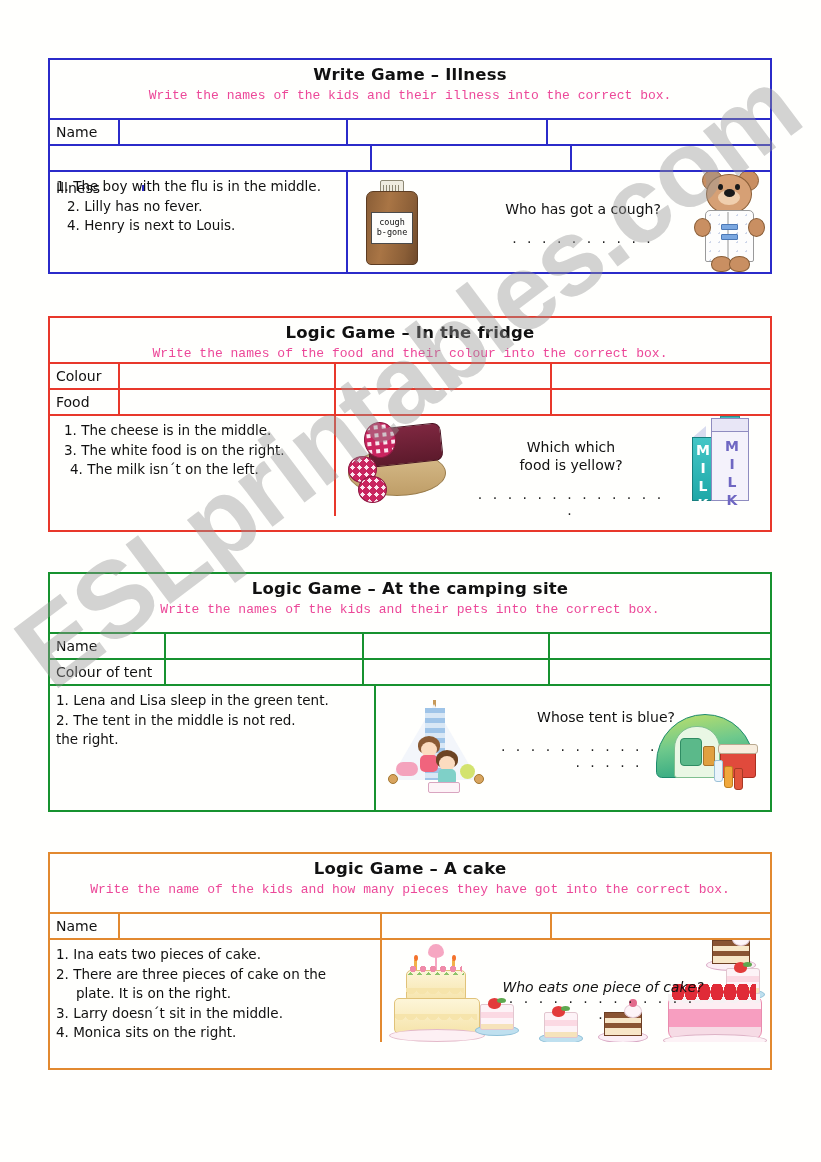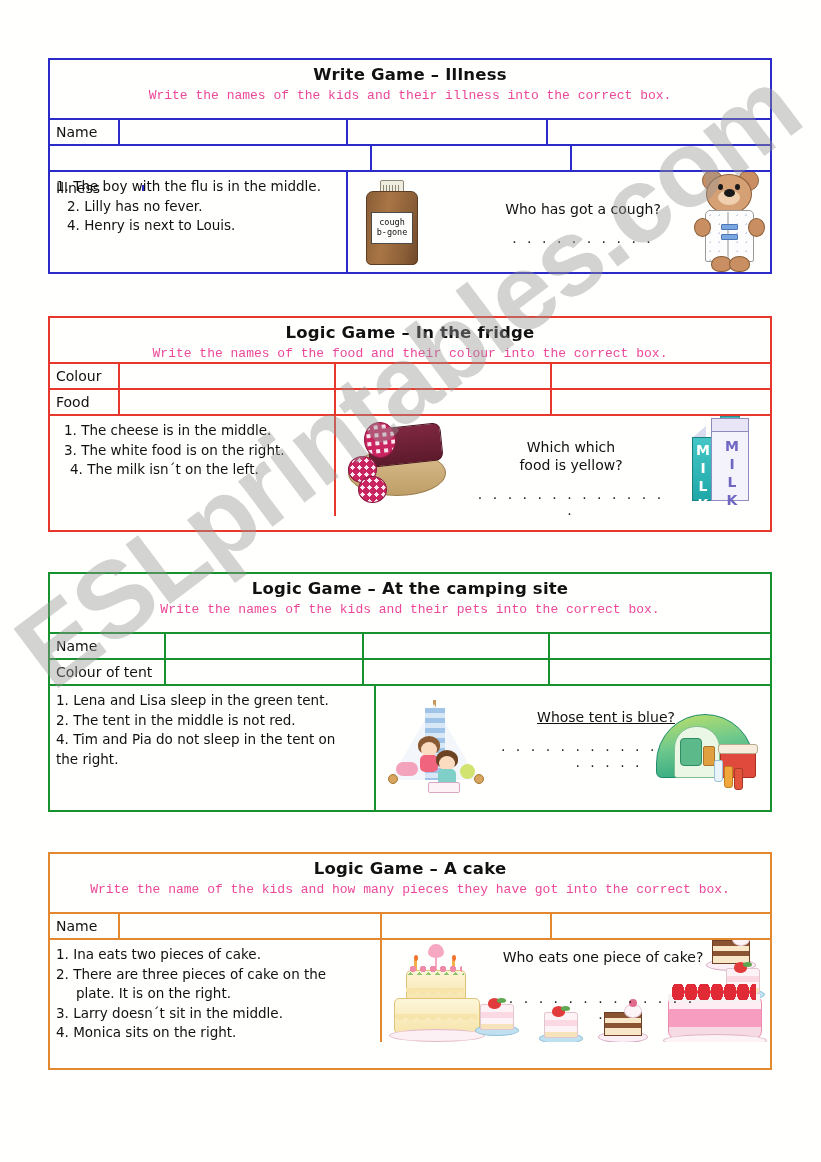--- a/index.html
+++ b/index.html
@@ -469,21 +469,20 @@
       <div class="grid-cell cell-label" style="width:116px; border-right-color:#17922f;">Colour of tent</div>
       <div class="grid-cell cell-blank" style="width:198px; flex:0 0 198px; border-right-color:#17922f;"></div>
       <div class="grid-cell cell-blank" style="width:186px; flex:0 0 186px; border-right-color:#17922f;"></div>
       <div class="grid-cell cell-blank last"></div>
     </div>
 
     <div class="body-row" style="height:124px;">
       <div class="clues" style="width:326px; flex:0 0 326px; border-right-color:#17922f;">
         <div class="clue">1. Lena and Lisa sleep in the green tent.</div>
         <div class="clue">2. The tent in the middle is not red.</div>
-        <div class="clue">4. Tim and Pia do not sleep in the tent on</div>
         <div class="clue">the right.</div>
       </div>
       <div class="artbox">
 
         <div class="teepee" style="left:14px; top:14px; width:100px; height:96px;">
           <div class="pole"></div>
           <div class="cloth"></div>
           <div class="stripe"></div>
           <div class="knot" style="left:-2px; top:74px;"></div>
           <div class="knot" style="left:84px; top:74px;"></div>
@@ -495,21 +494,21 @@
             <div class="body" style="background:#f0647d;"></div>
           </div>
           <div class="kid" style="left:46px; top:50px; width:22px; height:40px;">
             <div class="hair" style="background:#6d4423;"></div>
             <div class="face"></div>
             <div class="body" style="background:#7fd0c8;"></div>
           </div>
           <div class="book" style="left:38px; top:82px;"></div>
         </div>
 
-        <div class="question" style="left:130px; top:22px; width:200px;text-decoration:underline;">Whose tent is blue?</div>
+        <div class="question" style="left:130px; top:22px; width:200px;">Whose tent is blue?</div>
         <div class="dots" style="left:118px; top:52px; width:230px;">. . . . . . . . . . . . . . . . . . . .</div>
 
         <div class="domtent" style="right:8px; top:18px; width:106px; height:92px;">
           <div class="dome"></div>
           <div class="door"></div>
           <div class="pack"></div>
           <div class="lamp"></div>
           <div class="cooler"></div>
           <div class="cooler-lid"></div>
           <div class="bottle-s" style="left:58px; top:56px; background:#eaf4fb; border:1px solid #9cc2d8;"></div>
@@ -597,20 +596,20 @@
           <div class="stleaf"></div>
         </div>
 
         <div class="pinkcake" style="right:0px; top:38px; width:102px; height:68px;">
           <div class="base"></div>
           <div class="glaze"></div>
           <div class="straws"></div>
           <div class="plate"></div>
         </div>
 
-        <div class="question" style="left:96px; top:8px; width:250px;">Who eats one piece of cake?</div>
+        <div class="question" style="left:96px; top:38px; width:250px;font-style:italic;">Who eats one piece of cake?</div>
         <div class="dots" style="left:120px; top:50px; width:200px;">. . . . . . . . . . . . . .</div>
 
       </div>
     </div>
   </div>
 
 </div>
 
 </body></html>

